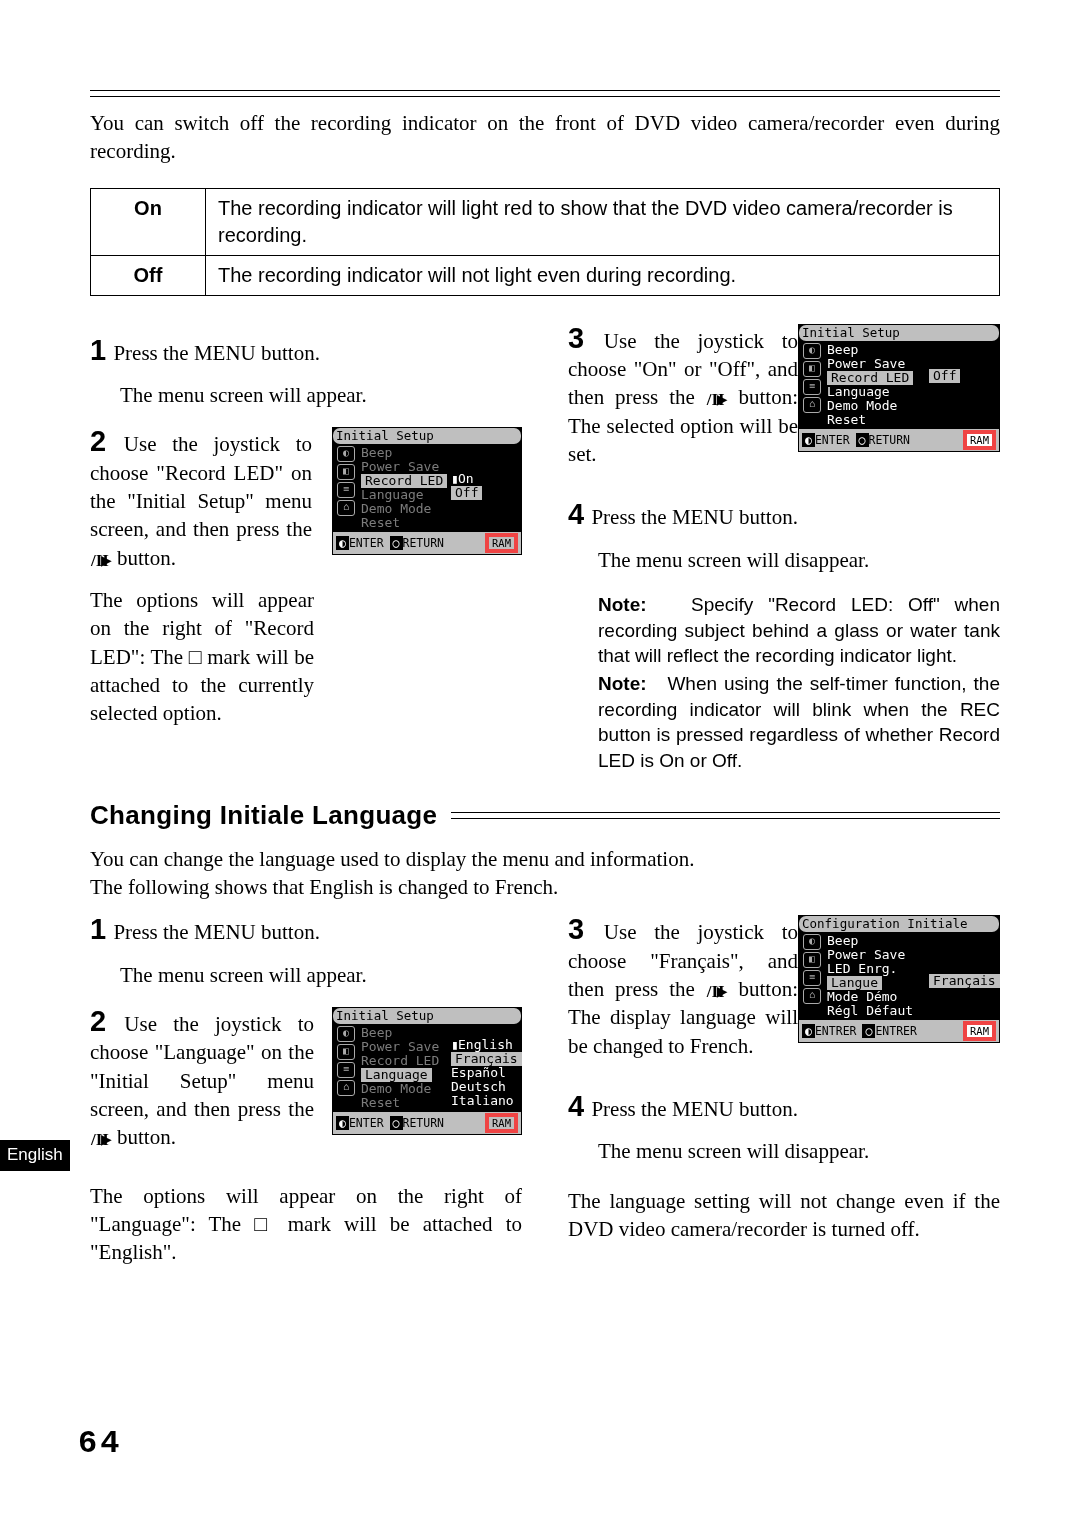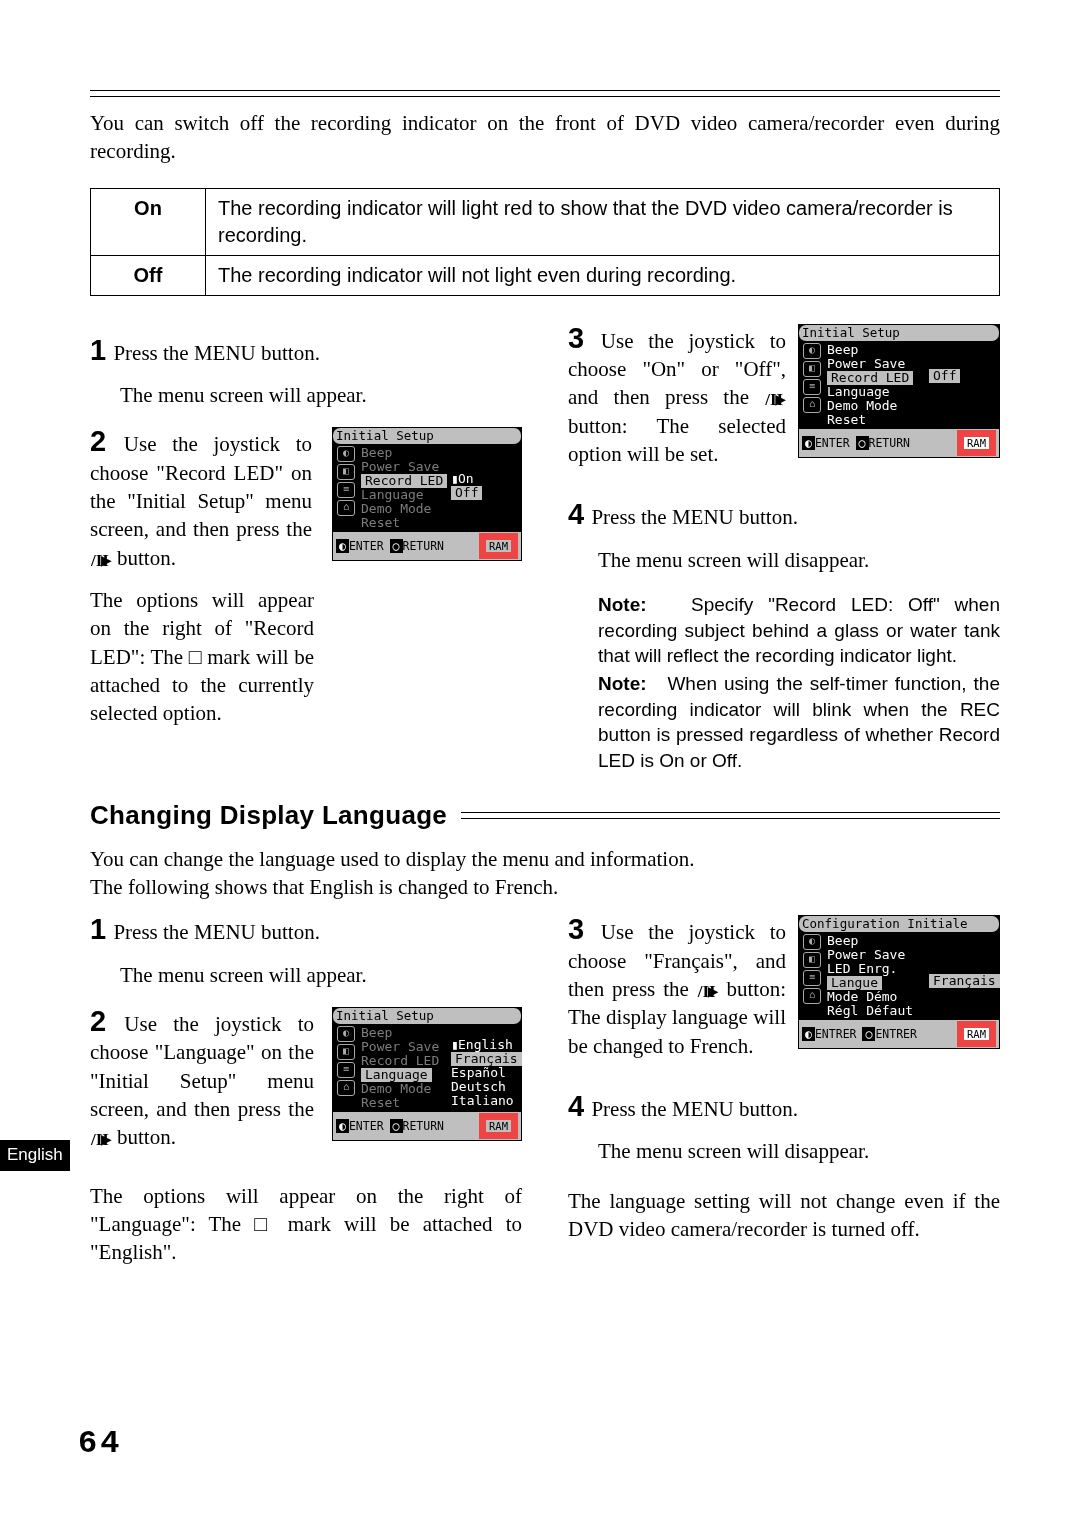--- a/index.html
+++ b/index.html
@@ -33,25 +33,25 @@
   .menu .row span.lbl{white-space:nowrap;}
   .menu .row.dim{color:#7c7c7c;}
   .menu .row.sel .lbl{background:#bfbfbf;color:#000;padding:0 4px;}
   .menu .subcol{width:70px;}
   .menu .subrow{height:14px;display:flex;align-items:center;}
   .menu .sub-sel{background:#bfbfbf;color:#000;padding:0 4px;display:inline-block;}
   .menu .cursor{display:inline-block;width:6px;text-align:center;margin-right:1px;}
   .menu .footer{display:flex;justify-content:space-between;align-items:center;background:#bfbfbf;color:#000;font-size:11.5px;padding:1px 3px;}
   .menu .fleft{display:flex;gap:6px;}
   .menu .fblk{background:#000;color:#fff;padding:0 3px;display:inline-block;}
-  .menu .fram{border:7px solid #ef4444;padding:0 3px;line-height:12px;font-size:10.5px;}
+  .menu .fram{border:4px solid #ef4444;padding:0 3px;line-height:12px;font-size:10.5px;}
   .menu .fram.light{background:#fff;color:#000;}
   
   .split{display:flex;gap:18px;align-items:flex-start;}
-  .split.col2{gap:12px;}
+  .split.col2{gap:0;}
   .split .txt{flex:1;}
   .inline-icon{display:inline-flex;align-items:center;font-size:18px;vertical-align:baseline;position:relative;top:1px;}
   .inline-icon::after{content:"▶";font-size:14px;}
   .inline-icon .pausebar{display:inline-block;width:10px;font-weight:700;font-size:17px;margin-left:1px;}
   .note{font-family:Arial,Helvetica,sans-serif;font-size:19px;line-height:1.35;margin-top:6px;}
   .note b{font-weight:700;}
   .indentL{padding-left:30px;}
   .english-tab{position:absolute;left:0;top:1140px;background:#000;color:#fff;font-family:Arial,Helvetica,sans-serif;font-size:17px;padding:4px 7px;}
   .pg{position:absolute;left:78px;bottom:64px;font-family:Liberation Mono, monospace;font-weight:700;font-size:32px;letter-spacing:3px;}
 </style>
@@ -225,21 +225,21 @@
 
 
       <div class="note indentL" style="margin-top:16px">
         <p style="margin:0 0 2px 0;text-align:justify"><b>Note:</b>&nbsp;&nbsp;&nbsp;<span>Specify "Record LED: Off" when recording subject behind a glass or water tank that will reflect the recording indicator light.</span></p>
         <p style="margin:0;text-align:justify"><b>Note:</b>&nbsp;&nbsp;&nbsp;<span>When using the self-timer function, the recording indicator will blink when the REC button is pressed regardless of whether Record LED is On or Off.</span></p>
       </div>
     </div>
   </div>
 
   <div class="heading-row" style="margin-top:6px">
-    <h2>Changing Display Language</h2>
+    <h2>Changing Initiale Language</h2>
     <div class="hr-dbl"></div>
   </div>
 
   <p style="margin:8px 0 0 0">You can change the language used to display the menu and information.</p>
   <p style="margin:0 0 14px 0">The following shows that English is changed to French.</p>
 
   <div class="cols">
 
     <div class="col">
       <div class="step">

